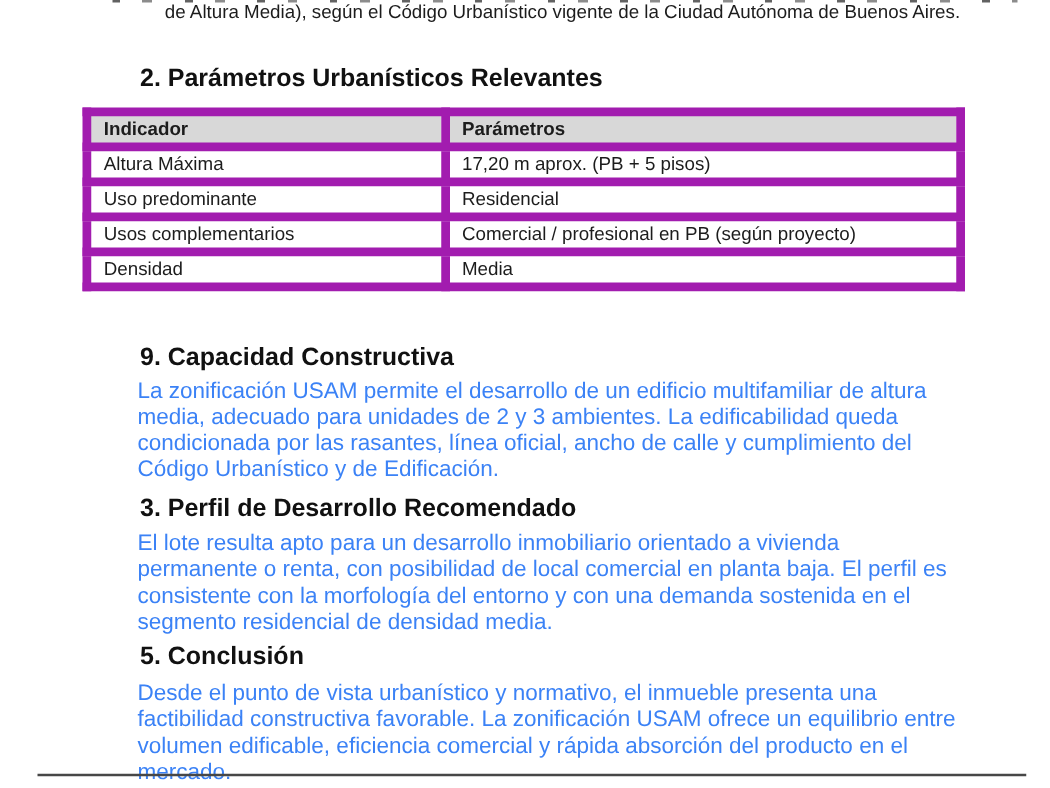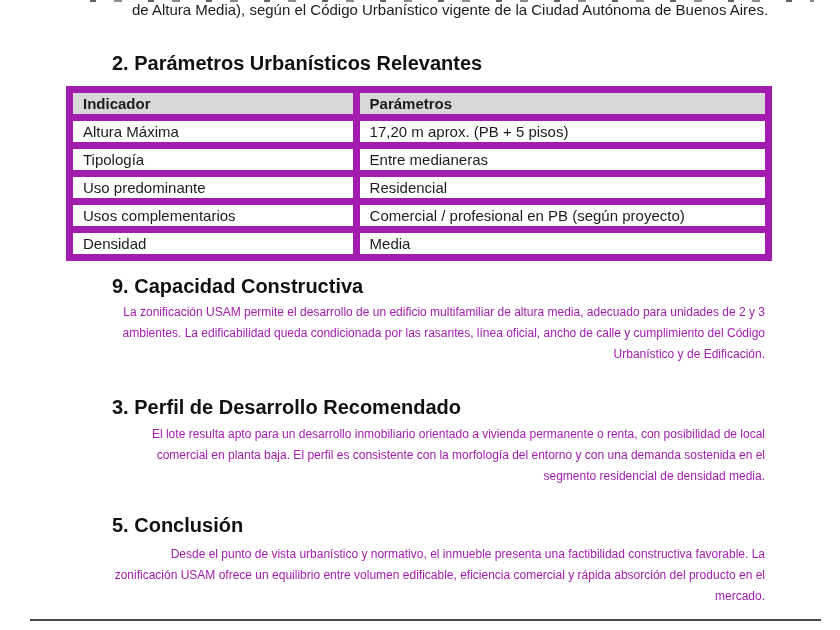--- a/index.html
+++ b/index.html
@@ -42,24 +42,23 @@
   }
   .h2 { top: 50px; }
   .h3 { top: 273px; }
   .h4 { top: 394px; }
   .h5 { top: 512px; }
   .body-para {
     position: absolute;
     left: 110px;
     width: 655px;
     margin: 0;
-    font-size: 12px;
+    font-size: 18px;
     line-height: 21px;
-    color: #a21caf;
-    text-align: right;
+    color: #3b82f6;
   }
   .p3 { top: 302px; }
   .p4 { top: 424px; }
   .p5 { top: 544px; }
   .params-table {
     position: absolute;
     top: 86px; left: 66px;
     width: 706px;
     border-collapse: collapse;
     font-size: 15px;
@@ -109,24 +108,20 @@
         <th>Indicador</th>
         <th>Parámetros</th>
       </tr>
     </thead>
     <tbody>
       <tr>
         <td>Altura Máxima</td>
         <td>17,20 m aprox. (PB + 5 pisos)</td>
       </tr>
       <tr>
-        <td>Tipología</td>
-        <td>Entre medianeras</td>
-      </tr>
-      <tr>
         <td>Uso predominante</td>
         <td>Residencial</td>
       </tr>
       <tr>
         <td>Usos complementarios</td>
         <td>Comercial / profesional en PB (según proyecto)</td>
       </tr>
       <tr>
         <td>Densidad</td>
         <td>Media</td>

